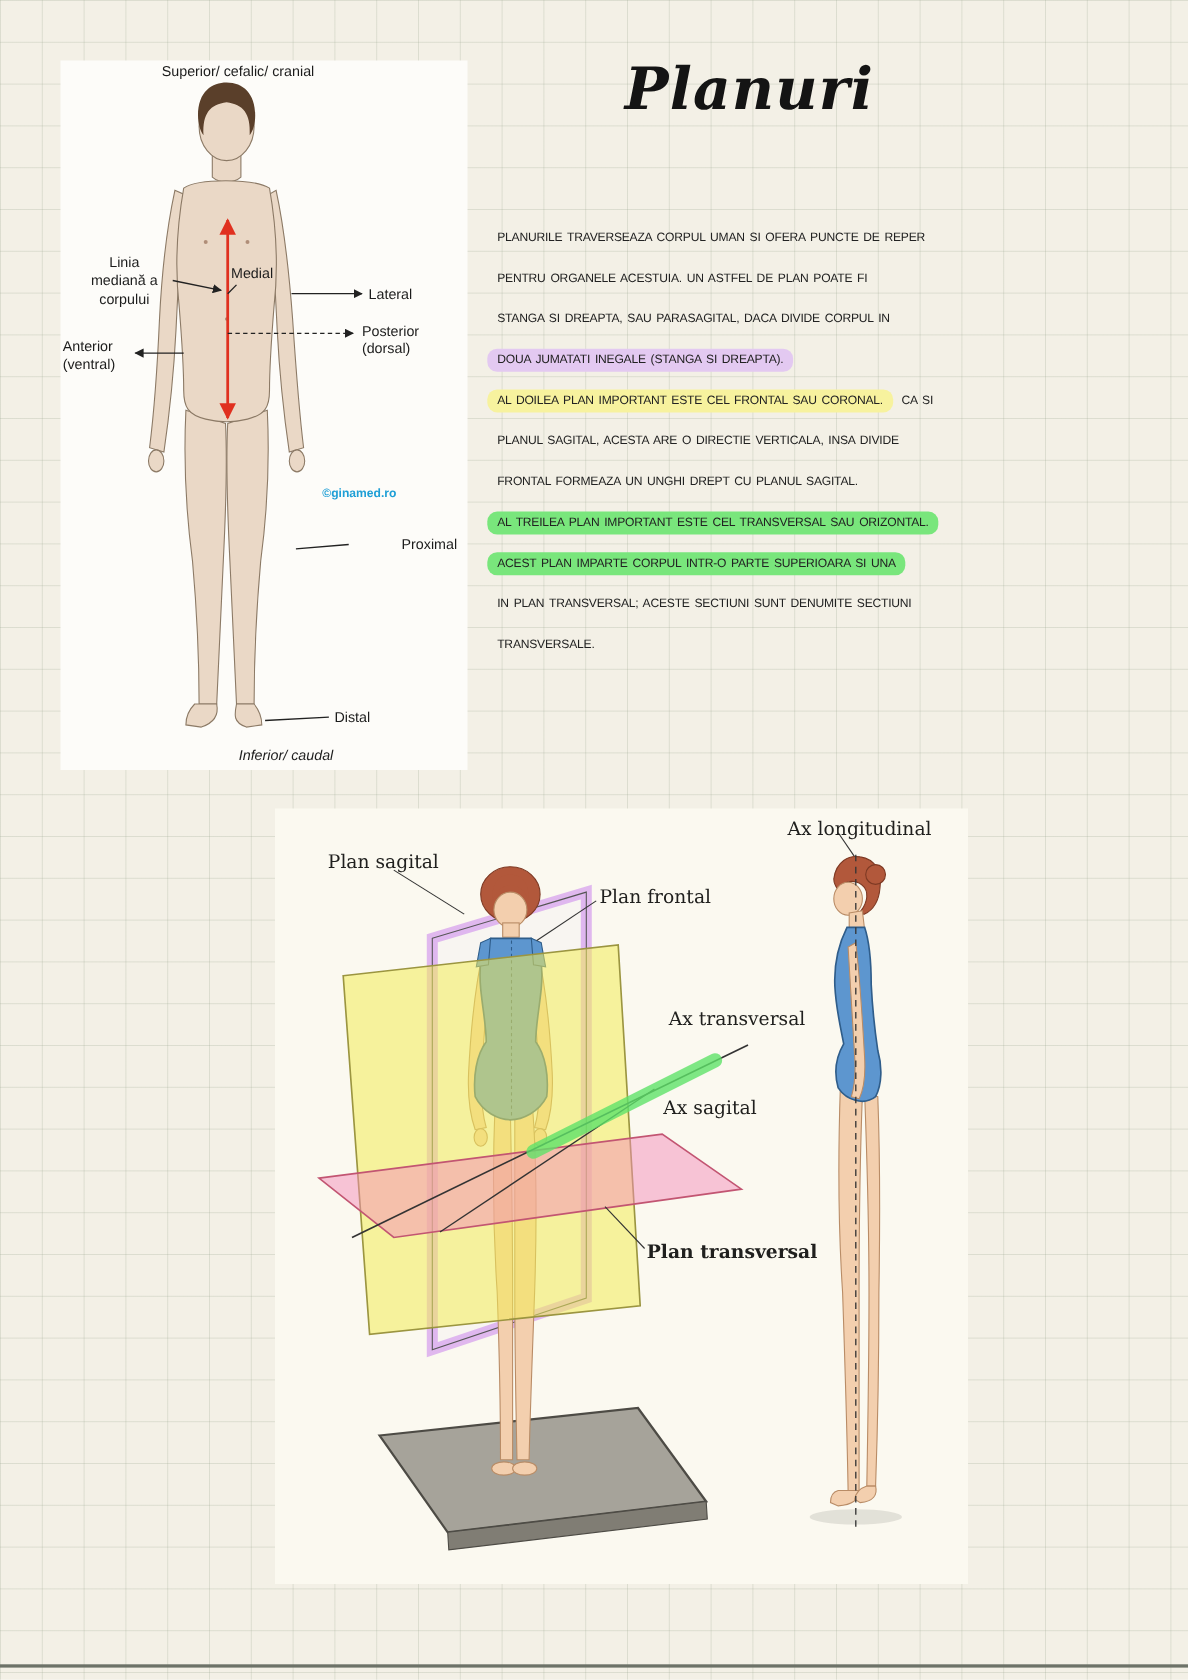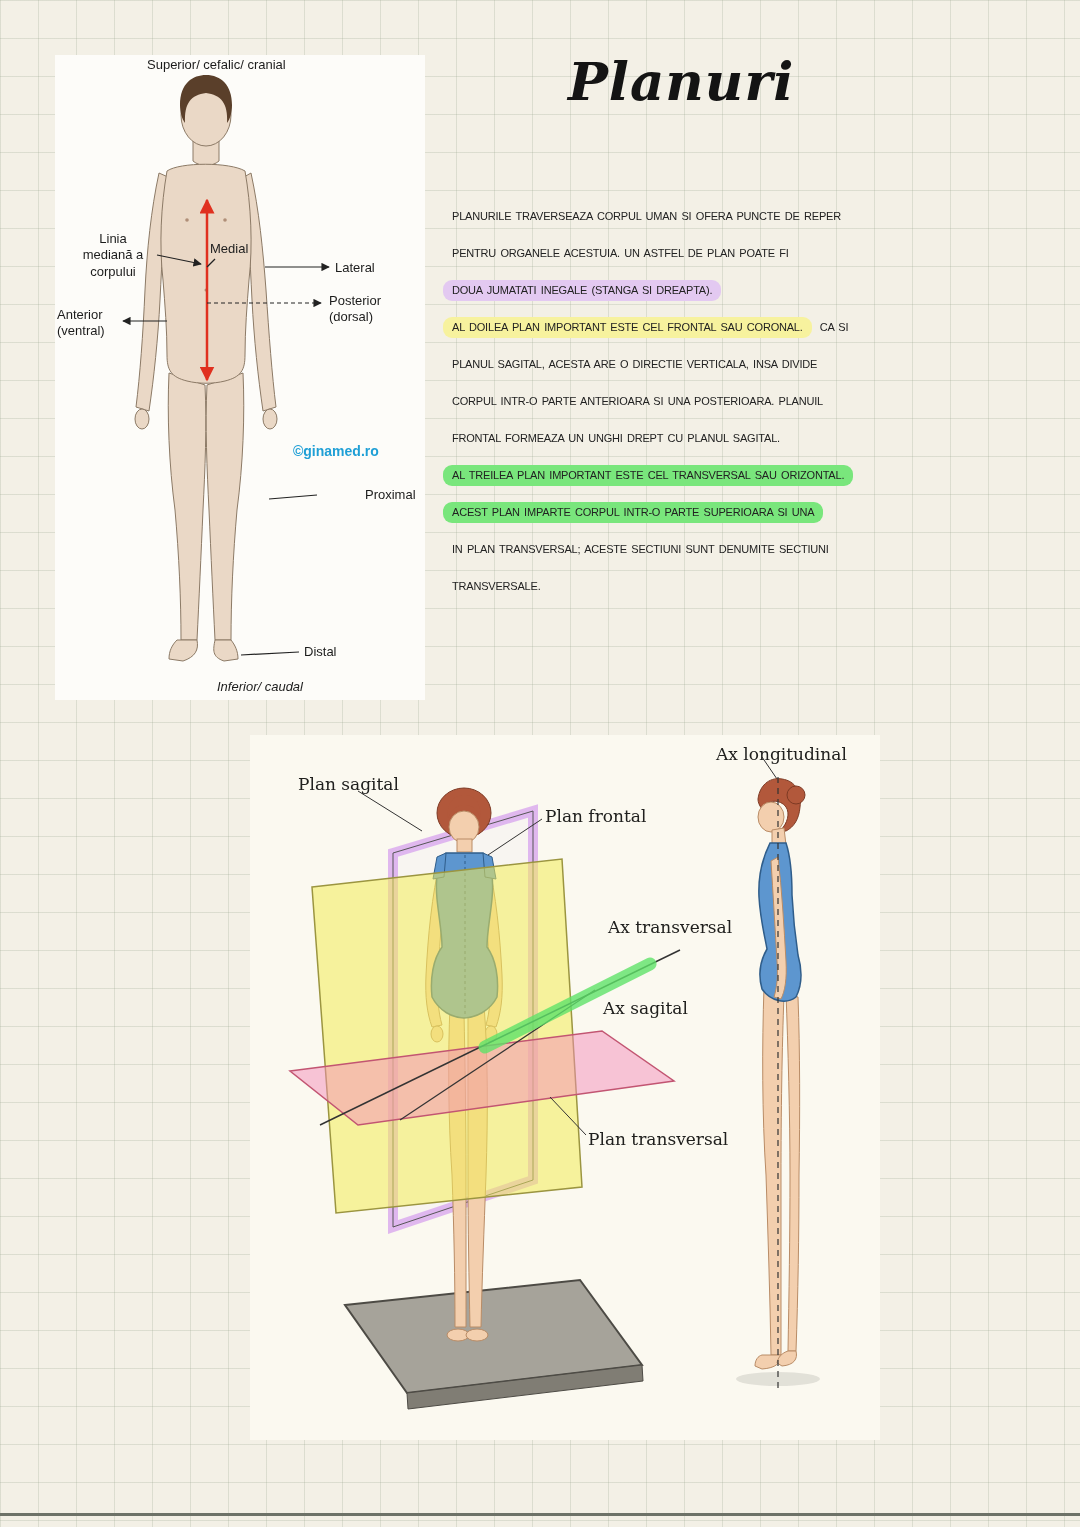--- a/index.html
+++ b/index.html
@@ -21,21 +21,21 @@
   .diagram-box{
     position:absolute;left:55px;top:55px;width:370px;height:645px;
     background:#fdfcf9;
   }
   .diagram-box svg{position:absolute;left:0;top:0;}
   .lbl{
     position:absolute;font-size:13px;line-height:1.25;color:#1c1c1c;
     white-space:pre-line;
   }
   .lbl.center{text-align:center;}
-  .credit{position:absolute;font-size:14px;font-weight:bold;color:#1f9fd6;}
+  .credit{position:absolute;font-size:11px;font-weight:bold;color:#1f9fd6;}
 
   
   .title{
     position:absolute;left:568px;top:50px;
     font-family:"DejaVu Serif", serif;
     font-style:italic;font-weight:bold;
     font-size:53px;letter-spacing:1px;color:#141414;
   }
 
   
@@ -125,24 +125,24 @@
     <div class="lbl" style="left:266px;top:432px;margin-left:44px;">Proximal</div>
     <div class="lbl" style="left:249px;top:589px;">Distal</div>
     <div class="lbl" style="left:162px;top:624px;font-style:italic;">Inferior/ caudal</div>
   </div>
 
   <div class="title">Planuri</div>
 
   <div class="notes">
     <div class="note-line"><span>PLANURILE TRAVERSEAZA CORPUL UMAN SI OFERA PUNCTE DE REPER</span></div>
     <div class="note-line"><span>PENTRU ORGANELE ACESTUIA. UN ASTFEL DE PLAN POATE FI</span></div>
+    <div class="note-line"><span>STANGA SI DREAPTA, SAU PARASAGITAL, DACA DIVIDE CORPUL IN</span></div>
     <div class="note-line"><span class="hl purple">DOUA JUMATATI INEGALE (STANGA SI DREAPTA).</span></div>
     <div class="note-line"><span class="hl yellow">AL DOILEA PLAN IMPORTANT ESTE CEL FRONTAL SAU CORONAL.</span><span class="rest">CA SI</span></div>
     <div class="note-line"><span>PLANUL SAGITAL, ACESTA ARE O DIRECTIE VERTICALA, INSA DIVIDE</span></div>
-    <div class="note-line"><span>CORPUL INTR-O PARTE ANTERIOARA SI UNA POSTERIOARA. PLANUIL</span></div>
     <div class="note-line"><span>FRONTAL FORMEAZA UN UNGHI DREPT CU PLANUL SAGITAL.</span></div>
     <div class="note-line"><span class="hl green">AL TREILEA PLAN IMPORTANT ESTE CEL TRANSVERSAL SAU ORIZONTAL.</span></div>
     <div class="note-line"><span class="hl green">ACEST PLAN IMPARTE CORPUL INTR-O PARTE SUPERIOARA SI UNA</span></div>
     <div class="note-line"><span>IN PLAN TRANSVERSAL; ACESTE SECTIUNI SUNT DENUMITE SECTIUNI</span></div>
     <div class="note-line"><span>TRANSVERSALE.</span></div>
   </div>
 
   <div class="illu-box">
     <svg width="630" height="705" viewBox="0 0 630 705">
 
@@ -199,18 +199,18 @@
         <path d="M520,108 C512,124 508,142 509,162 C510,182 514,198 517,214 C510,226 508,240 512,254 C520,266 536,270 546,262 C552,250 552,234 548,220 C545,200 543,180 542,160 C542,138 540,120 536,108 Z" fill="#5d96cf" stroke="#2f5d8a" stroke-width="1.5"></path>
         <path d="M528,122 C532,156 534,192 536,226 C537,244 535,256 531,264 L524,262 C527,252 528,242 527,226 C525,192 523,158 521,126 Z" fill="#f3cfae" stroke="#b98c66"></path>
         <line x1="528" y1="42" x2="528" y2="658" stroke="#333" stroke-width="1.2" stroke-dasharray="6 5"></line>
       </g>
     </svg>
 
     <div class="ilbl" style="left:48px;top:39px;">Plan sagital</div>
     <div class="ilbl" style="left:295px;top:71px;">Plan frontal</div>
     <div class="ilbl" style="left:358px;top:182px;">Ax transversal</div>
     <div class="ilbl" style="left:353px;top:263px;">Ax sagital</div>
-    <div class="ilbl" style="left:338px;top:394px;">Plan transversal</div>
+    <div class="ilbl" style="left:338px;top:394px;font-weight:bold;">Plan transversal</div>
     <div class="ilbl" style="left:466px;top:9px;">Ax longitudinal</div>
   </div>
 
   <div class="bottom-rule"></div>
 </div>
 
 </body></html>

